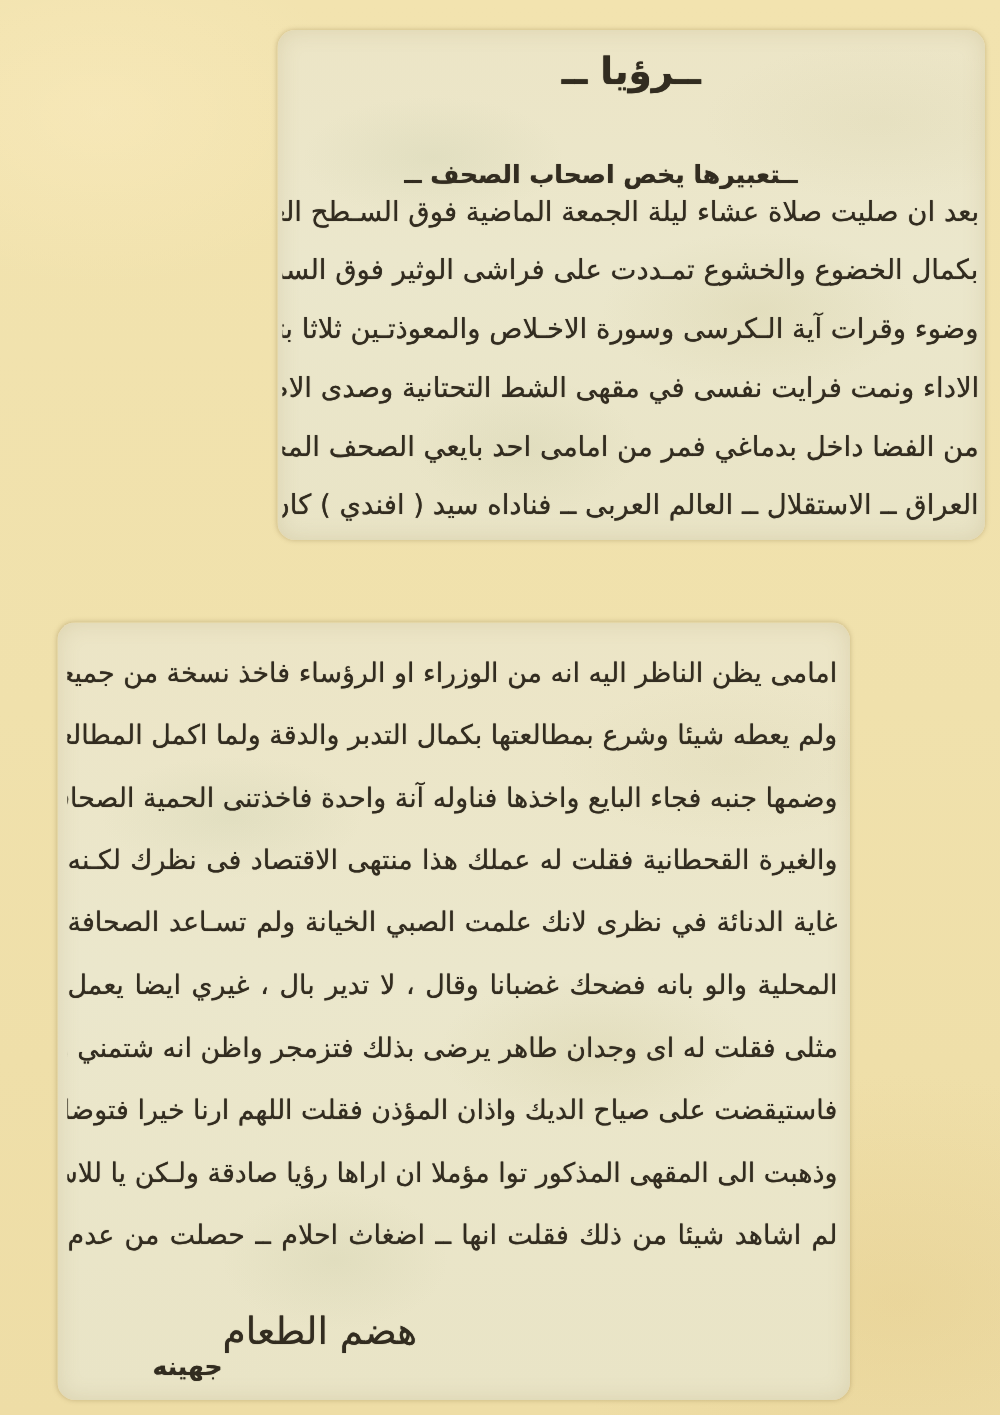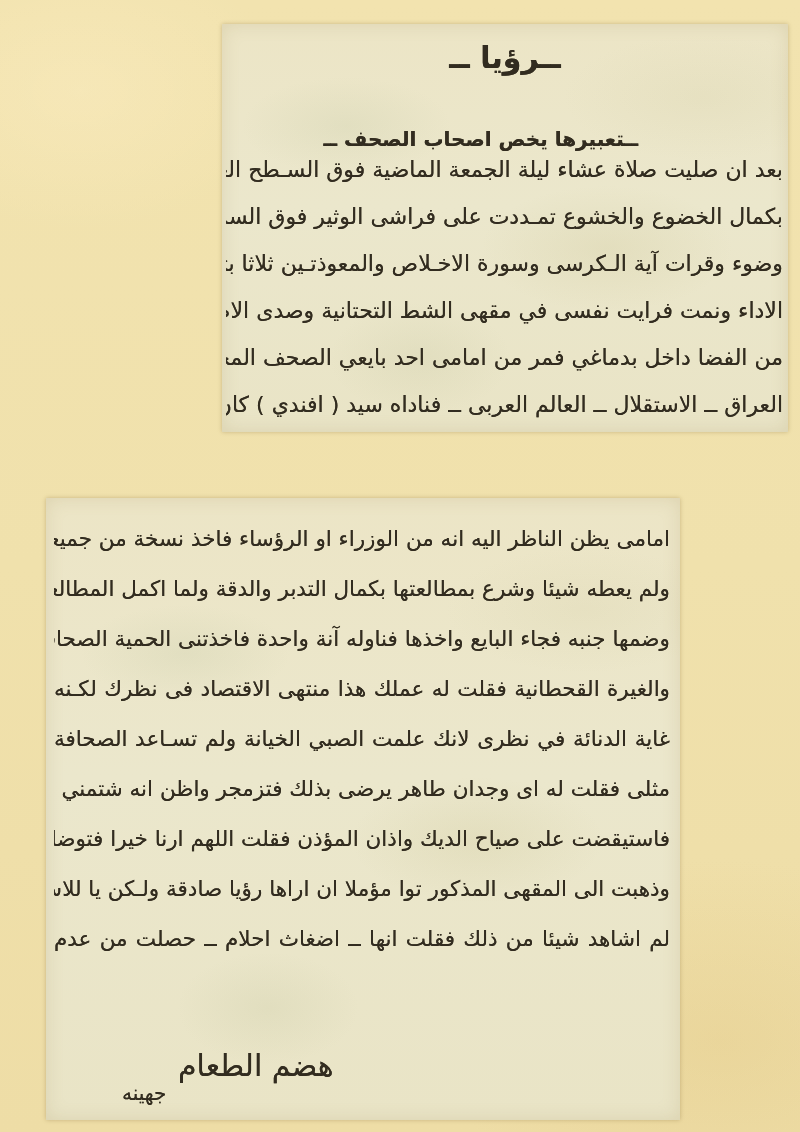--- a/index.html
+++ b/index.html
@@ -15,20 +15,21 @@
     position:absolute;
     background:
       radial-gradient(ellipse 150px 70px at 22% 25%, rgba(166,178,138,0.14), transparent 70%),
       radial-gradient(ellipse 180px 90px at 68% 55%, rgba(186,178,120,0.16), transparent 70%),
       radial-gradient(ellipse 130px 80px at 35% 82%, rgba(168,173,128,0.13), transparent 70%),
       radial-gradient(ellipse 200px 90px at 85% 18%, rgba(200,195,150,0.15), transparent 70%),
       linear-gradient(180deg,#ece5c6 0%,#ebe7cc 45%,#e9e4c6 100%);
     box-shadow: 0 0 4px rgba(120,95,45,0.35), inset 0 0 18px rgba(150,130,70,0.18);
     color:#322c20;
     direction:rtl;
+    border-radius:14px;
   }
   #clip-top{left:222px;top:24px;width:566px;height:408px;}
   #clip-bottom{left:46px;top:498px;width:634px;height:622px;}
   .ink{ text-shadow:0 0 0.6px rgba(45,38,22,0.85); }
   .title{
     position:absolute;top:16px;left:0;right:0;text-align:center;
     font-size:30px;font-weight:bold;letter-spacing:1px;
   }
   .subtitle{
     position:absolute;top:86px;right:150px;
@@ -45,21 +46,21 @@
     overflow:hidden;
   }
   #para-top .line{height:47px;line-height:47px;font-size:22px;}
   #para-bottom .line{height:50px;line-height:50px;font-size:21.5px;}
   .closing-line{
     position:absolute;top:551px;left:132px;
     font-size:30px;height:34px;line-height:34px;
   }
   .signature{
     position:absolute;top:583px;left:76px;
-    font-size:20px;font-weight:normal;
+    font-size:20px;font-weight:bold;
   }
 </style>
 </head>
 <body>
 
 <div class="clipping" id="clip-top">
   <div class="title ink">ــرؤيا ــ</div>
   <div class="subtitle ink">ــتعبيرها يخص اصحاب الصحف ــ</div>
   <div class="para" id="para-top">
     <div class="line ink">بعد ان صليت صلاة عشاء ليلة الجمعة الماضية فوق السـطح العالى</div>
@@ -71,20 +72,21 @@
   </div>
 </div>
 
 <div class="clipping" id="clip-bottom">
   <div class="para" id="para-bottom">
     <div class="line ink">امامى يظن الناظر اليه انه من الوزراء او الرؤساء فاخذ نسخة من جميعها</div>
     <div class="line ink">ولم يعطه شيئا وشرع بمطالعتها بكمال التدبر والدقة ولما اكمل المطالعة</div>
     <div class="line ink">وضمها جنبه فجاء البايع واخذها فناوله آنة واحدة فاخذتنى الحمية الصحافية</div>
     <div class="line ink">والغيرة القحطانية فقلت له عملك هذا منتهى الاقتصاد فى نظرك لكـنه</div>
     <div class="line ink">غاية الدنائة في نظرى لانك علمت الصبي الخيانة ولم تسـاعد الصحافة</div>
+    <div class="line ink">المحلية والو بانه فضحك غضبانا وقال ، لا تدير بال ، غيري ايضا يعمل</div>
     <div class="line ink">مثلى فقلت له اى وجدان طاهر يرضى بذلك فتزمجر واظن انه شتمني هاربا</div>
     <div class="line ink">فاستيقضت على صياح الديك واذان المؤذن فقلت اللهم ارنا خيرا فتوضات وصليت</div>
     <div class="line ink">وذهبت الى المقهى المذكور توا مؤملا ان اراها رؤيا صادقة ولـكن يا للاسـف</div>
     <div class="line ink">لم اشاهد شيئا من ذلك فقلت انها ــ اضغاث احلام ــ حصلت من عدم</div>
   </div>
   <div class="closing-line ink">هضم الطعام</div>
   <div class="signature ink">جهينه</div>
 </div>
 
 </body></html>

